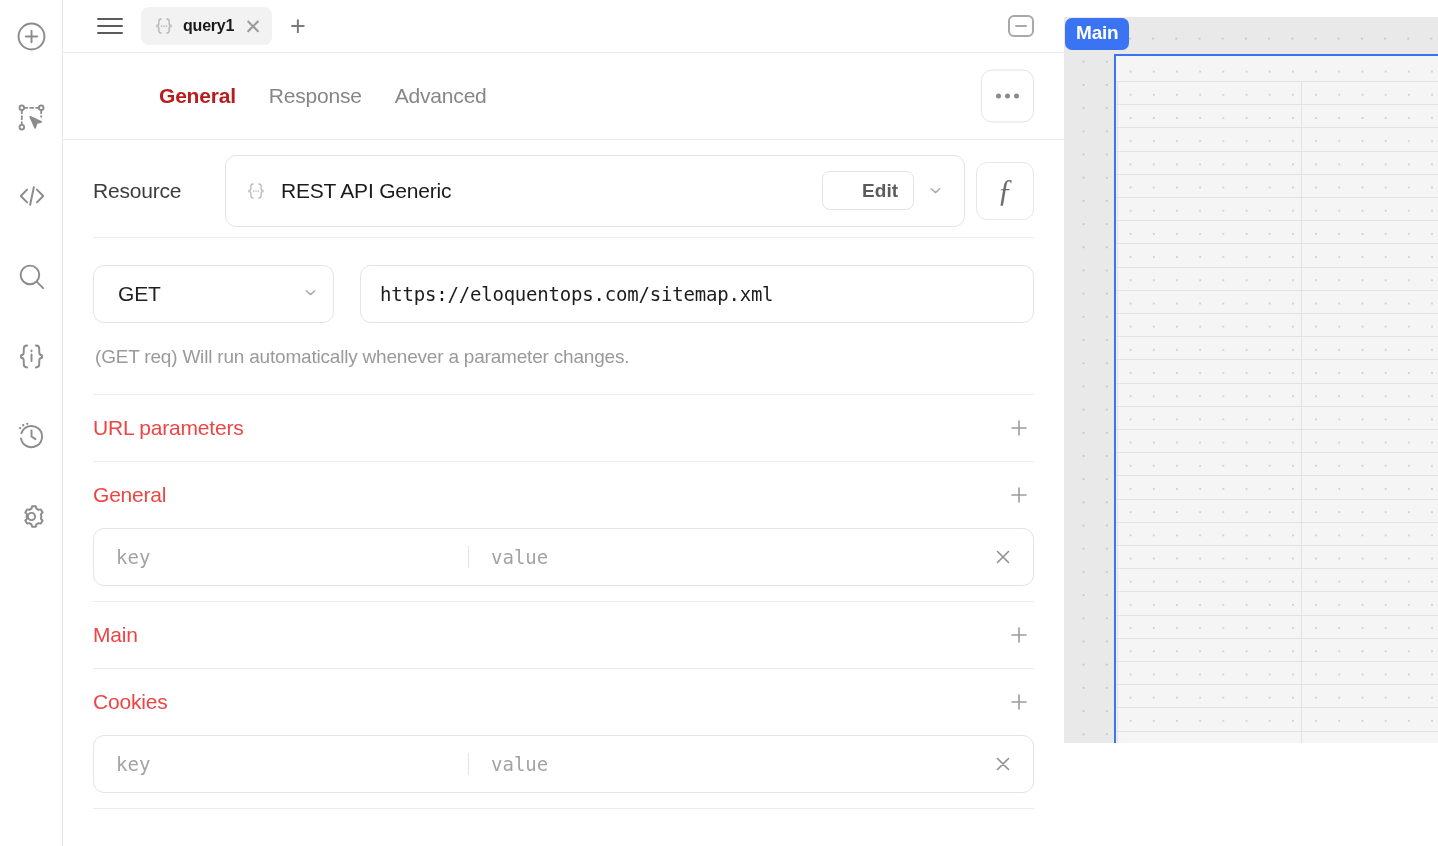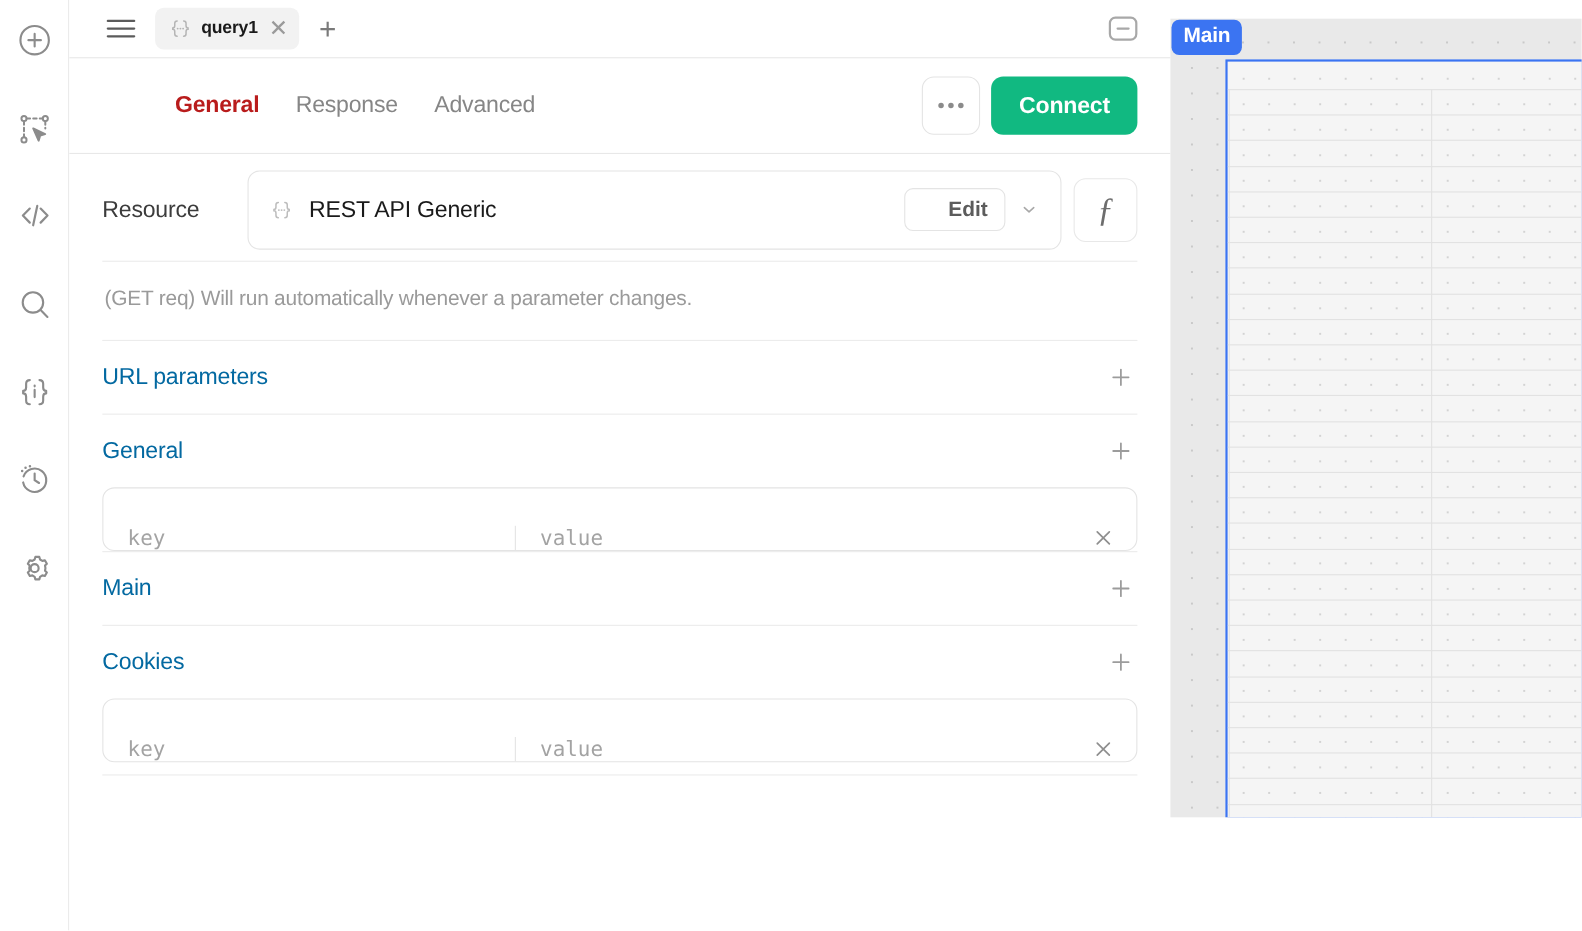--- a/index.html
+++ b/index.html
@@ -133,26 +133,26 @@
   }
   .url-input .uval {
     font-family:"DejaVu Sans Mono", monospace; font-size: 19px; color:#1d1d1d; letter-spacing:-0.2px;
   }
   .hint { font-size: 19px; color:#9a9a9a; padding: 23px 0 26px 2px; letter-spacing:-0.2px; }
 
   .section-head {
     height: 67px; display:flex; align-items:center; justify-content:space-between;
     border-top:1px solid #ececec;
   }
-  .section-head .stitle { font-size:21px; color:#0369a1; letter-spacing:-0.2px; }
+  .section-head .stitle { font-size:21px; color:#ef4444; letter-spacing:-0.2px; }
   .plus-btn { width:30px; height:30px; display:flex; align-items:center; justify-content:center; cursor:pointer; color:#9c9c9c; }
 
   .kv-row {
     height: 58px; border:1px solid #e4e4e4; border-radius:11px; background:#fff;
-    display:flex; align-items:flex-end; overflow:hidden; margin-bottom: 0;
+    display:flex; align-items:center; overflow:hidden; margin-bottom: 15px;
   }
   .kv-key {
     width: 375px; flex:0 0 375px; border-right:1px solid #e4e4e4;
     display:flex; align-items:center; padding-left: 22px; cursor:text;
   }
   .kv-val { flex:1 1 auto; display:flex; align-items:center; padding-left: 22px; cursor:text; }
   .kv-ph { font-family:"DejaVu Sans Mono", monospace; font-size:19px; color:#a3a3a3; }
   .kv-x { width: 60px; flex:0 0 60px; display:flex; align-items:center; justify-content:center; color:#8f8f8f; cursor:pointer; }
 
   
@@ -296,23 +296,20 @@
       <div class="subtab active">General</div>
       <div class="subtab">Response</div>
       <div class="subtab">Advanced</div>
 
       <div id="toolbar">
         <div id="dots-btn">
           <i></i>
             <i></i>
             <i></i>
         </div>
-        <div id="connect-btn">
-          <span>Connect</span>
-        </div>
       </div>
     </div>
 
     <div id="form">
 
       <div class="row-resource">
         <div class="lbl-resource">Resource</div>
         <div class="resource-box">
           <span class="brace-icon">
             <svg width="22" height="22" viewBox="0 0 24 24" fill="none" stroke="#bdbdbd" stroke-width="1.5" stroke-linecap="round">
@@ -333,20 +330,33 @@
               </svg>
           </span>
         </div>
         <div class="fx-btn">
           <span>ƒ</span>
         </div>
       </div>
 
       <div class="hr"></div>
 
+      <div class="row-method">
+        <div class="method-sel">
+          <span class="mlabel">GET</span>
+          <span>
+            <svg width="17" height="17" viewBox="0 0 24 24" fill="none" stroke="#a8a8a8" stroke-width="2" stroke-linecap="round" stroke-linejoin="round">
+                <path d="M6 9.5l6 5.5 6-5.5"></path>
+              </svg>
+          </span>
+        </div>
+        <div class="url-input">
+          <span class="uval">https://eloquentops.com/sitemap.xml</span>
+        </div>
+      </div>
 
       <div class="hint">(GET req) Will run automatically whenever a parameter changes.</div>
 
       <div class="section-head">
         <span class="stitle">URL parameters</span>
         <span class="plus-btn">
           <svg width="24" height="24" viewBox="0 0 24 24" fill="none" stroke="#9c9c9c" stroke-width="1.6" stroke-linecap="round">
               <path d="M12 5v14M5 12h14"></path>
             </svg>
         </span>

